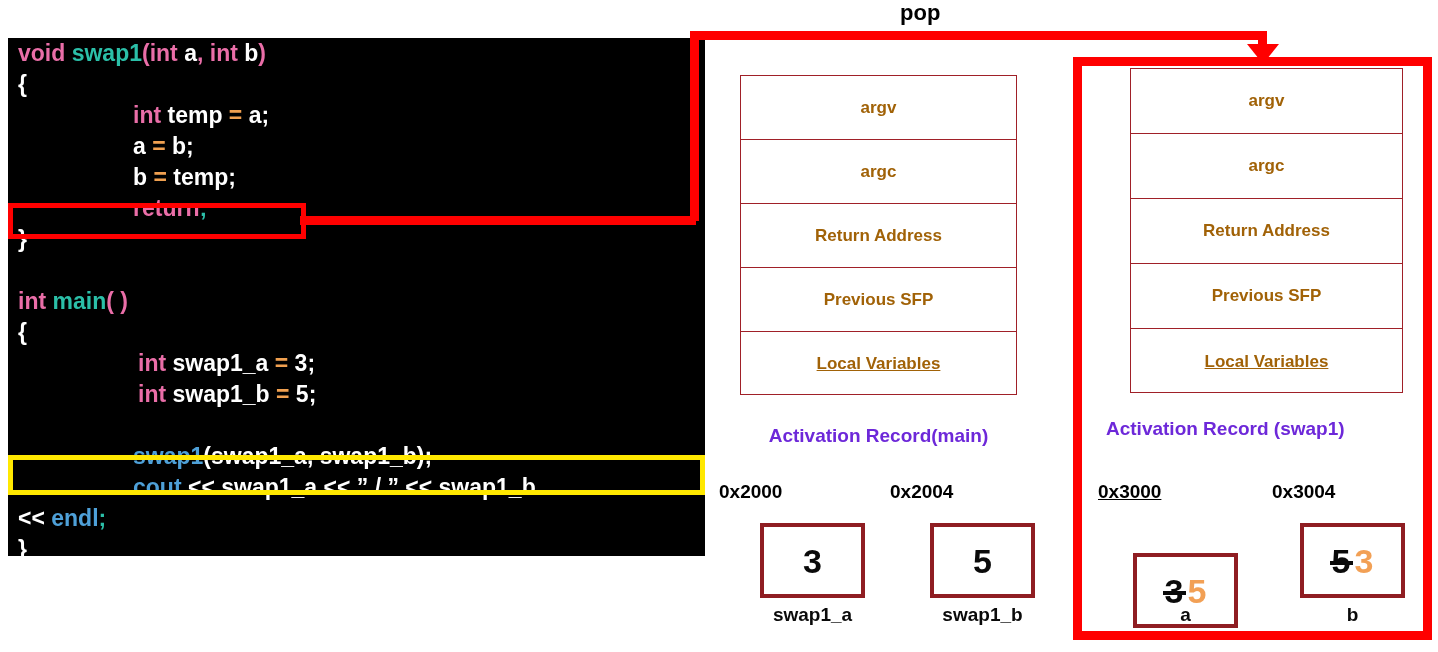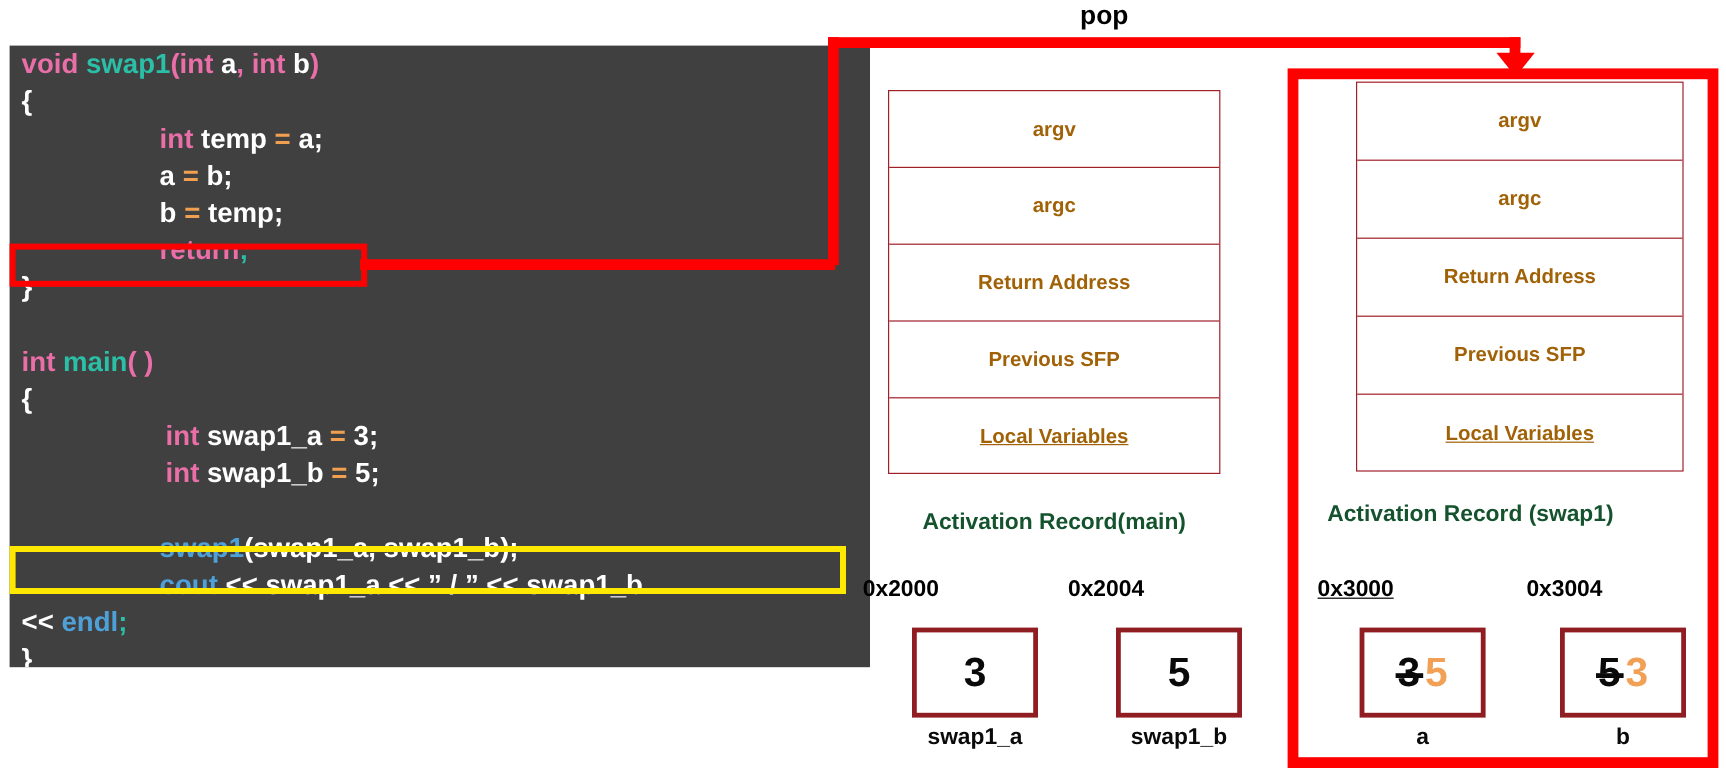--- a/index.html
+++ b/index.html
@@ -15,23 +15,22 @@
     font-family: "Liberation Sans", sans-serif;
   }
 
   
   .code-panel {
     position: absolute;
     left: 8px;
     top: 38px;
     width: 697px;
     height: 518px;
-    background: #404040;
+    background: #000000;
     overflow: hidden;
-    padding-left: 20px;
   }
   .code-lines {
     position: absolute;
     left: 0; top: 0;
     width: 100%;
     font-family: "Liberation Sans", sans-serif;
     font-weight: bold;
     font-size: 23px;
     line-height: 31px;
     color: #ffffff;
@@ -135,21 +134,21 @@
     color: #a16207;
   }
   .ar-row:last-child { border-bottom: none; text-decoration: underline; }
   .ar-main .ar-row { height: 64px; }
   .ar-swap .ar-row { height: 65px; }
 
   .ar-caption {
     position: absolute;
     font-size: 19px;
     font-weight: bold;
-    color: #14532d;
+    color: #6d28d9;
     white-space: nowrap;
   }
   .cap-main { left: 730px;  top: 425px; width: 297px; text-align: center; }
   .cap-swap { left: 1106px; top: 418px; width: 320px; text-align: left; }
 
   
   .mem-addr {
     position: absolute;
     font-size: 19px;
     font-weight: bold;
@@ -189,21 +188,21 @@
     position: absolute;
     font-size: 19px;
     font-weight: bold;
     color: #0a0a0a;
     text-align: center;
     white-space: nowrap;
   }
 
   .cell-a   { left: 760px;  top: 523px; width: 105px; height: 75px; }
   .cell-b   { left: 930px;  top: 523px; width: 105px; height: 75px; }
-  .cell-sa  { left: 1133px; top: 523px; width: 105px; height: 75px; }
+  .cell-sa  { left: 1133px; top: 553px; width: 105px; height: 75px; }
   .cell-sb  { left: 1300px; top: 523px; width: 105px; height: 75px; }
 
   .addr-a  { left: 719px;  top: 481px; }
   .addr-b  { left: 890px;  top: 481px; }
   .addr-sa { left: 1098px; top: 481px; text-decoration: underline; }
   .addr-sb { left: 1272px; top: 481px; }
 
   .lbl-a  { left: 760px;  top: 604px; width: 105px; }
   .lbl-b  { left: 930px;  top: 604px; width: 105px; }
   .lbl-sa { left: 1133px; top: 604px; width: 105px; }

